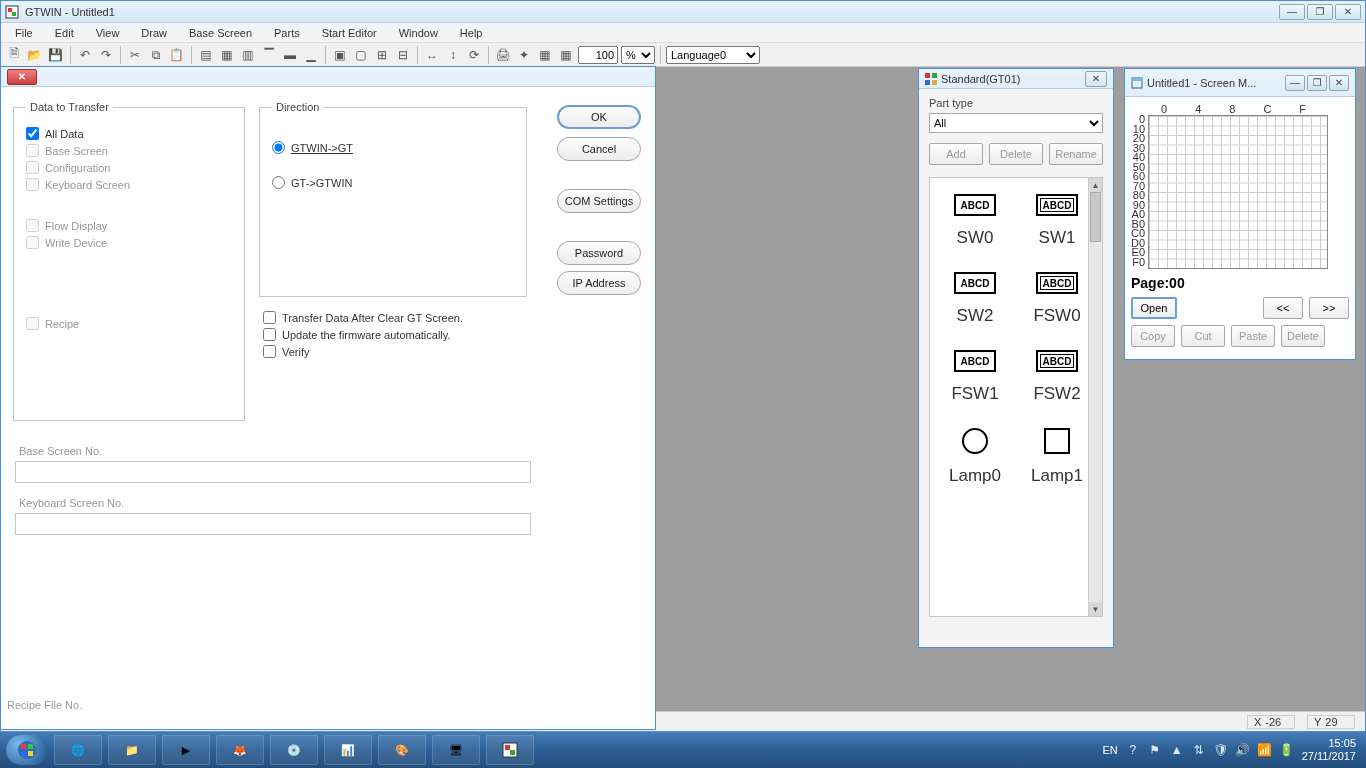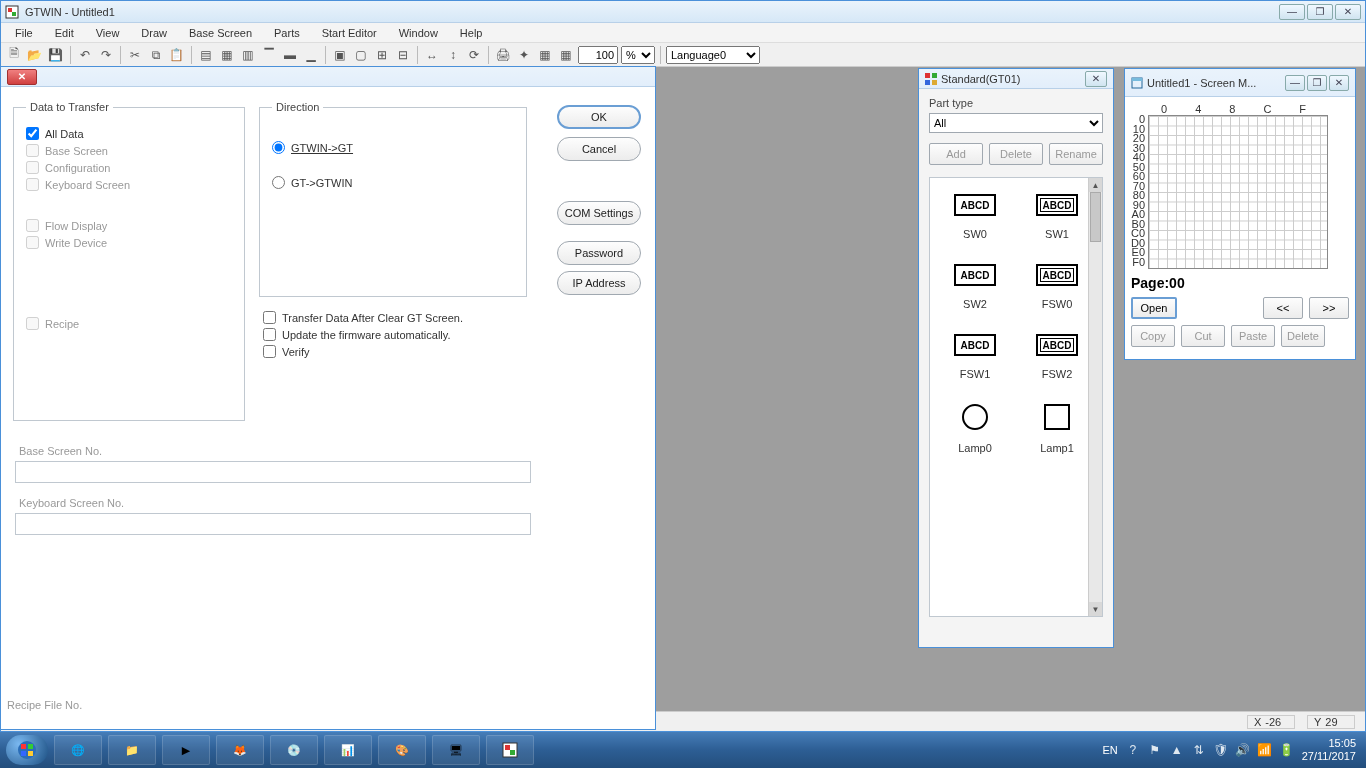--- a/index.html
+++ b/index.html
@@ -53,21 +53,21 @@
 .pal-select { width:100%; height:20px; font-size:11px; background:#fff; border:1px solid #a0a8b0; }
 .pal-btn-row { display:flex; gap:6px; margin-top:10px; }
 .pal-btn { flex:1; height:22px; border:1px solid #a0a8b0; background:linear-gradient(#fdfdfd,#ececec); font-size:11px; color:#999; display:flex; align-items:center; justify-content:center; border-radius:2px; }
 .pal-list { margin-top:12px; height:440px; border:1px solid #c0c8d0; background:#fff; overflow:hidden; position:relative; }
 .pal-grid { display:grid; grid-template-columns: 1fr 1fr; gap:0; padding:8px 4px; }
 .pal-item { display:flex; flex-direction:column; align-items:center; gap:12px; padding:8px 0 16px; }
 .swatch { width: 42px; height: 22px; border:2px solid #000; display:flex; align-items:center; justify-content:center; font-size:10px; font-weight:bold; background:#fff; color:#000; }
 .swatch.thick { box-shadow: inset 0 0 0 2px #fff, inset 0 0 0 3px #000; }
 .swatch.round { width: 26px; height: 26px; border:2px solid #000; border-radius: 50%; }
 .swatch.square { width: 26px; height: 26px; border:2px solid #000; }
-.pal-caption { color:#333; font-size:11px; }
+.pal-caption { color:#333; font-size:17px; }
 .pal-scroll { position:absolute; right:0; top:0; bottom:0; width:14px; background:#e8e8e8; border-left:1px solid #ccc; }
 .pal-scroll .thumb { position:absolute; top:14px; left:1px; right:1px; height:50px; background:#c8c8c8; border:1px solid #aaa; }
 .pal-scroll .arrow { position:absolute; left:0; right:0; height:14px; background:#d8d8d8; display:flex; align-items:center; justify-content:center; font-size:8px; color:#555; }
 .pal-scroll .arrow.top { top:0; }
 .pal-scroll .arrow.bot { bottom:0; }
 
 
 .scrmgr { position:absolute; top:68px; left:1124px; width:232px; height:292px; background:#fff; border:1px solid #4a90d9; }
 .scr-title { height:28px; background: linear-gradient(#eaf3fb,#e2eefb); display:flex; align-items:center; padding:0 6px; border-bottom:1px solid #b8d0e8; }
 .scr-title .title-text { flex:1; color:#333; overflow:hidden; text-overflow:ellipsis; white-space:nowrap; }
@@ -239,21 +239,21 @@
           <span>Update the firmware automatically.</span>
         </label>
       <label class="chk-row">
           <input type="checkbox" style="">
           <span>Verify</span>
         </label>
     </div>
 
     <div class="btn" style="position:absolute; top:16px; right:14px; border:2px solid #6a9ed4;">OK</div>
     <div class="btn" style="position:absolute; top:48px; right:14px;">Cancel</div>
-    <div class="btn" style="position:absolute; top:112px; right:14px;">COM Settings</div>
+    <div class="btn" style="position:absolute; top:100px; right:14px;">COM Settings</div>
     <div class="btn" style="position:absolute; top:152px; right:14px;">Password</div>
     <div class="btn" style="position:absolute; top:182px; right:14px;">IP Address</div>
 
     <span class="field-label" style="top:356px; left:18px;">Base Screen No.</span>
     <div class="field-line" style="top:372px; left:14px; width:516px;"></div>
 
     <span class="field-label" style="top:408px; left:18px;">Keyboard Screen No.</span>
     <div class="field-line" style="top:424px; left:14px; width:516px;"></div>
 
     <span class="field-label" style="top:610px; left:6px;">Recipe File No.</span>

